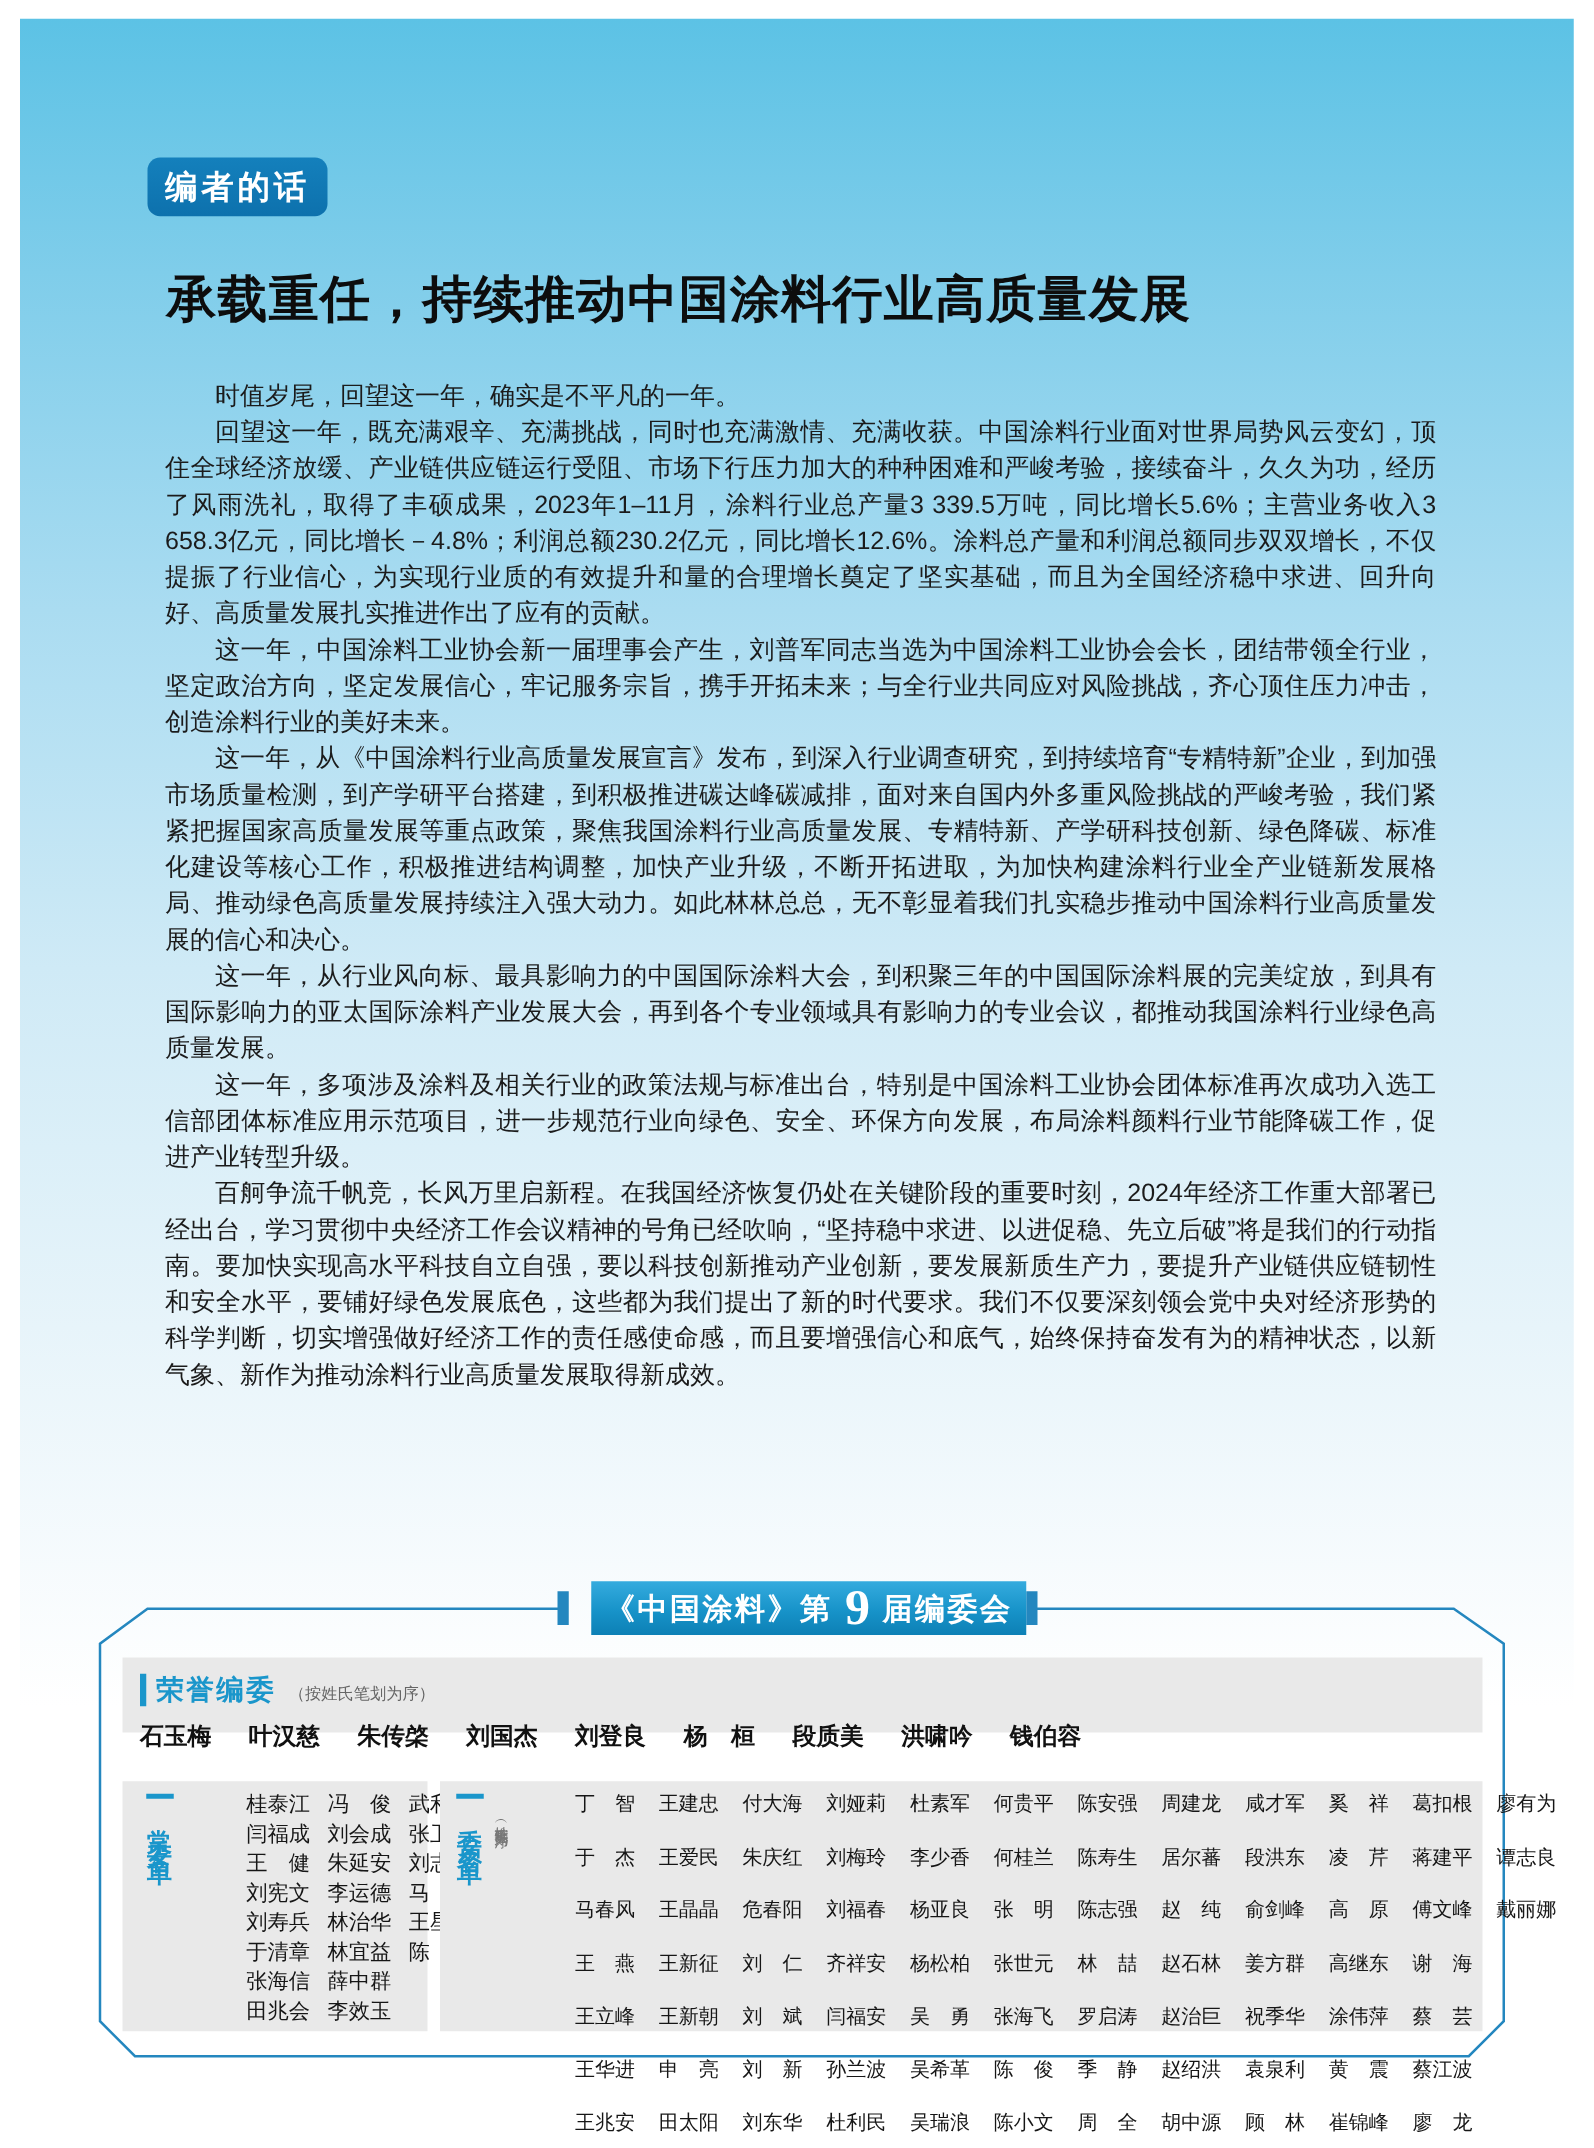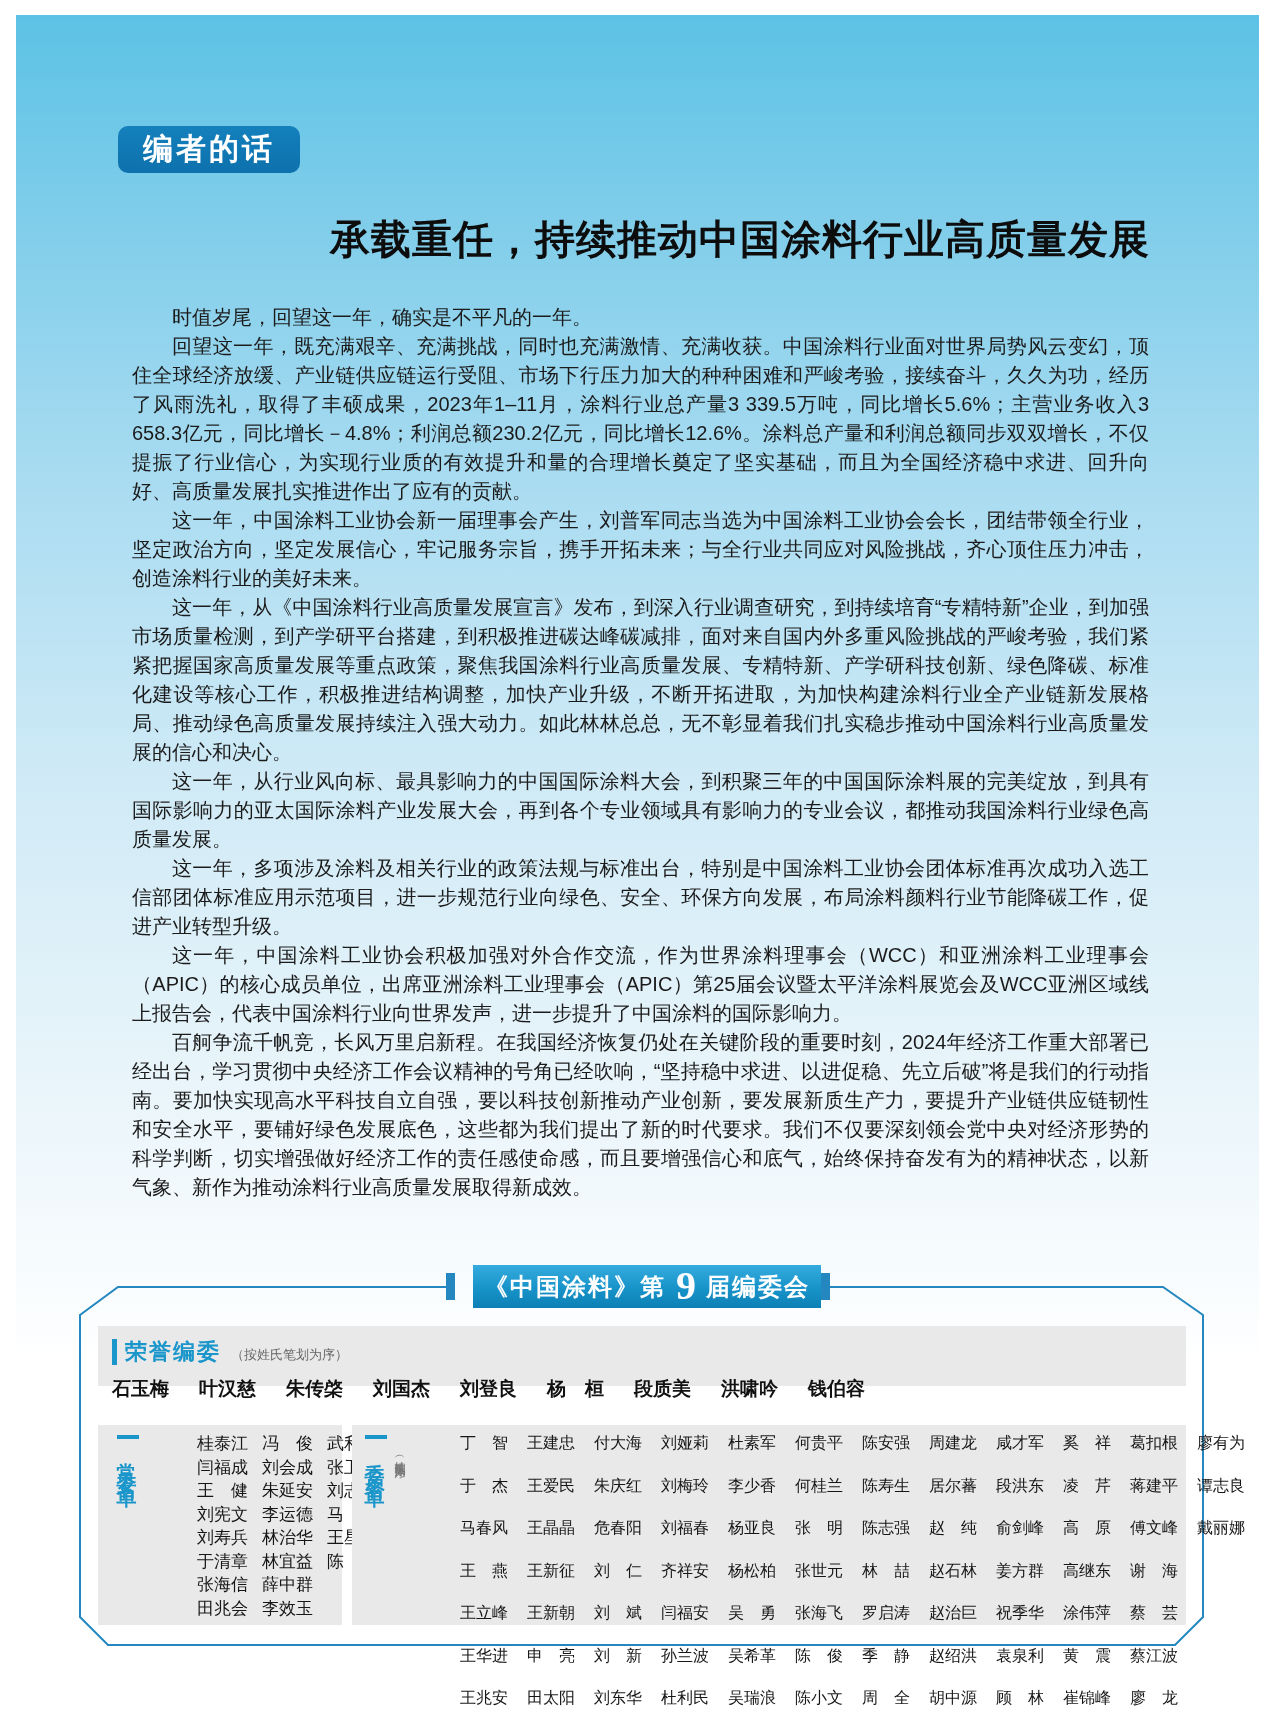--- a/index.html
+++ b/index.html
@@ -4,26 +4,26 @@
 <style>
   html,body{margin:0;padding:0;background:#ffffff;}
   body{font-family:"Liberation Sans","DejaVu Sans",sans-serif;}
   #page{position:relative;width:1275px;height:1718px;background:#ffffff;overflow:hidden;}
 
   
   .bg-panel{position:absolute;left:16px;top:15px;width:1243px;height:1688px;
     background:linear-gradient(180deg,#5cc2e5 0%,#7fcdea 12%,#aadcf1 28%,#cfeaf6 45%,#e7f4fa 62%,#ffffff 80%,#ffffff 100%);}
 
   
-  .badge{position:absolute;left:118px;top:126px;height:47px;padding:0 25px;
+  .badge{position:absolute;left:118px;top:126px;height:47px;padding:0 14px;
     background:linear-gradient(180deg,#1480bc 0%,#0d71ad 100%);border-radius:10px;
-    color:#ffffff;font-size:30px;font-weight:bold;letter-spacing:3px;
+    color:#ffffff;font-size:26px;font-weight:bold;letter-spacing:3px;
     display:flex;align-items:center;}
 
-  .title{position:absolute;left:133px;top:212px;width:1017px;text-align:right;
+  .title{position:absolute;left:133px;top:212px;width:1017px;text-align:left;
     font-family:"Liberation Serif","DejaVu Serif",serif;font-weight:900;
     font-size:40px;color:#0d0d0d;letter-spacing:1px;}
 
   .article{position:absolute;left:132px;top:303px;width:1017px;color:#1b1b1b;}
   .article p{margin:0;font-size:20px;line-height:29px;text-align:justify;text-indent:2em;}
 
   
   svg.outline{position:absolute;left:0;top:1240px;}
 
   .band{position:absolute;left:473px;top:1265px;width:348px;height:43px;
@@ -72,21 +72,20 @@
 
   <div class="title">承载重任，持续推动中国涂料行业高质量发展</div>
 
   <div class="article">
       <p>时值岁尾，回望这一年，确实是不平凡的一年。</p>
       <p>回望这一年，既充满艰辛、充满挑战，同时也充满激情、充满收获。中国涂料行业面对世界局势风云变幻，顶住全球经济放缓、产业链供应链运行受阻、市场下行压力加大的种种困难和严峻考验，接续奋斗，久久为功，经历了风雨洗礼，取得了丰硕成果，2023年1–11月，涂料行业总产量3 339.5万吨，同比增长5.6%；主营业务收入3 658.3亿元，同比增长－4.8%；利润总额230.2亿元，同比增长12.6%。涂料总产量和利润总额同步双双增长，不仅提振了行业信心，为实现行业质的有效提升和量的合理增长奠定了坚实基础，而且为全国经济稳中求进、回升向好、高质量发展扎实推进作出了应有的贡献。</p>
       <p>这一年，中国涂料工业协会新一届理事会产生，刘普军同志当选为中国涂料工业协会会长，团结带领全行业，坚定政治方向，坚定发展信心，牢记服务宗旨，携手开拓未来；与全行业共同应对风险挑战，齐心顶住压力冲击，创造涂料行业的美好未来。</p>
       <p>这一年，从《中国涂料行业高质量发展宣言》发布，到深入行业调查研究，到持续培育“专精特新”企业，到加强市场质量检测，到产学研平台搭建，到积极推进碳达峰碳减排，面对来自国内外多重风险挑战的严峻考验，我们紧紧把握国家高质量发展等重点政策，聚焦我国涂料行业高质量发展、专精特新、产学研科技创新、绿色降碳、标准化建设等核心工作，积极推进结构调整，加快产业升级，不断开拓进取，为加快构建涂料行业全产业链新发展格局、推动绿色高质量发展持续注入强大动力。如此林林总总，无不彰显着我们扎实稳步推动中国涂料行业高质量发展的信心和决心。</p>
       <p>这一年，从行业风向标、最具影响力的中国国际涂料大会，到积聚三年的中国国际涂料展的完美绽放，到具有国际影响力的亚太国际涂料产业发展大会，再到各个专业领域具有影响力的专业会议，都推动我国涂料行业绿色高质量发展。</p>
       <p>这一年，多项涉及涂料及相关行业的政策法规与标准出台，特别是中国涂料工业协会团体标准再次成功入选工信部团体标准应用示范项目，进一步规范行业向绿色、安全、环保方向发展，布局涂料颜料行业节能降碳工作，促进产业转型升级。</p>
-      <p>这一年，中国涂料工业协会积极加强对外合作交流，作为世界涂料理事会（WCC）和亚洲涂料工业理事会（APIC）的核心成员单位，出席亚洲涂料工业理事会（APIC）第25届会议暨太平洋涂料展览会及WCC亚洲区域线上报告会，代表中国涂料行业向世界发声，进一步提升了中国涂料的国际影响力。</p>
       <p>百舸争流千帆竞，长风万里启新程。在我国经济恢复仍处在关键阶段的重要时刻，2024年经济工作重大部署已经出台，学习贯彻中央经济工作会议精神的号角已经吹响，“坚持稳中求进、以进促稳、先立后破”将是我们的行动指南。要加快实现高水平科技自立自强，要以科技创新推动产业创新，要发展新质生产力，要提升产业链供应链韧性和安全水平，要铺好绿色发展底色，这些都为我们提出了新的时代要求。我们不仅要深刻领会党中央对经济形势的科学判断，切实增强做好经济工作的责任感使命感，而且要增强信心和底气，始终保持奋发有为的精神状态，以新气象、新作为推动涂料行业高质量发展取得新成效。</p>
     </div>
 
   <svg class="outline" width="1275" height="478" viewBox="0 0 1275 478">
     <path d="M452,47 L118,47 L80,75 L80,377 L108,405 L1175,405 L1203,377 L1203,75 L1163,47 L826,47" fill="none" stroke="#2487bf" stroke-width="2"></path>
     <rect x="446" y="33" width="9" height="27" fill="#2487bf"></rect>
     <rect x="821" y="33" width="9" height="27" fill="#2487bf"></rect>
   </svg>
 
   <div class="band">

